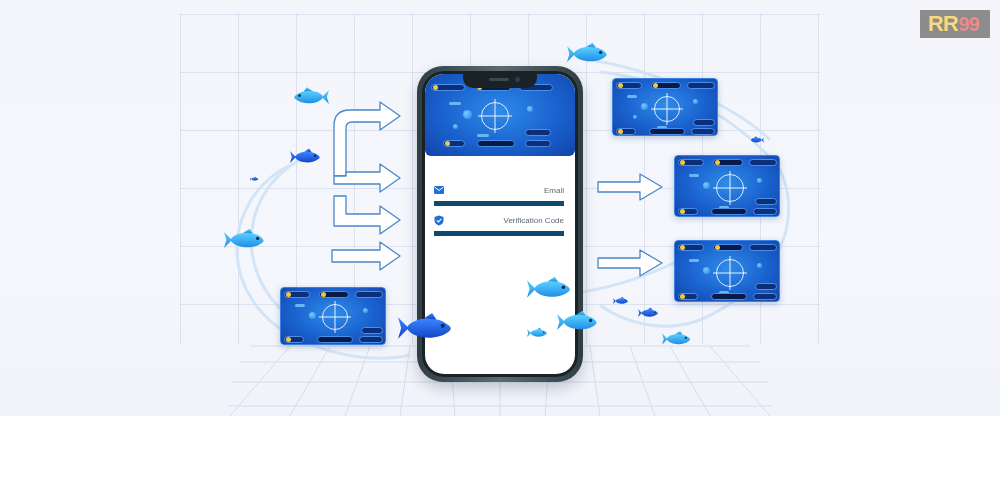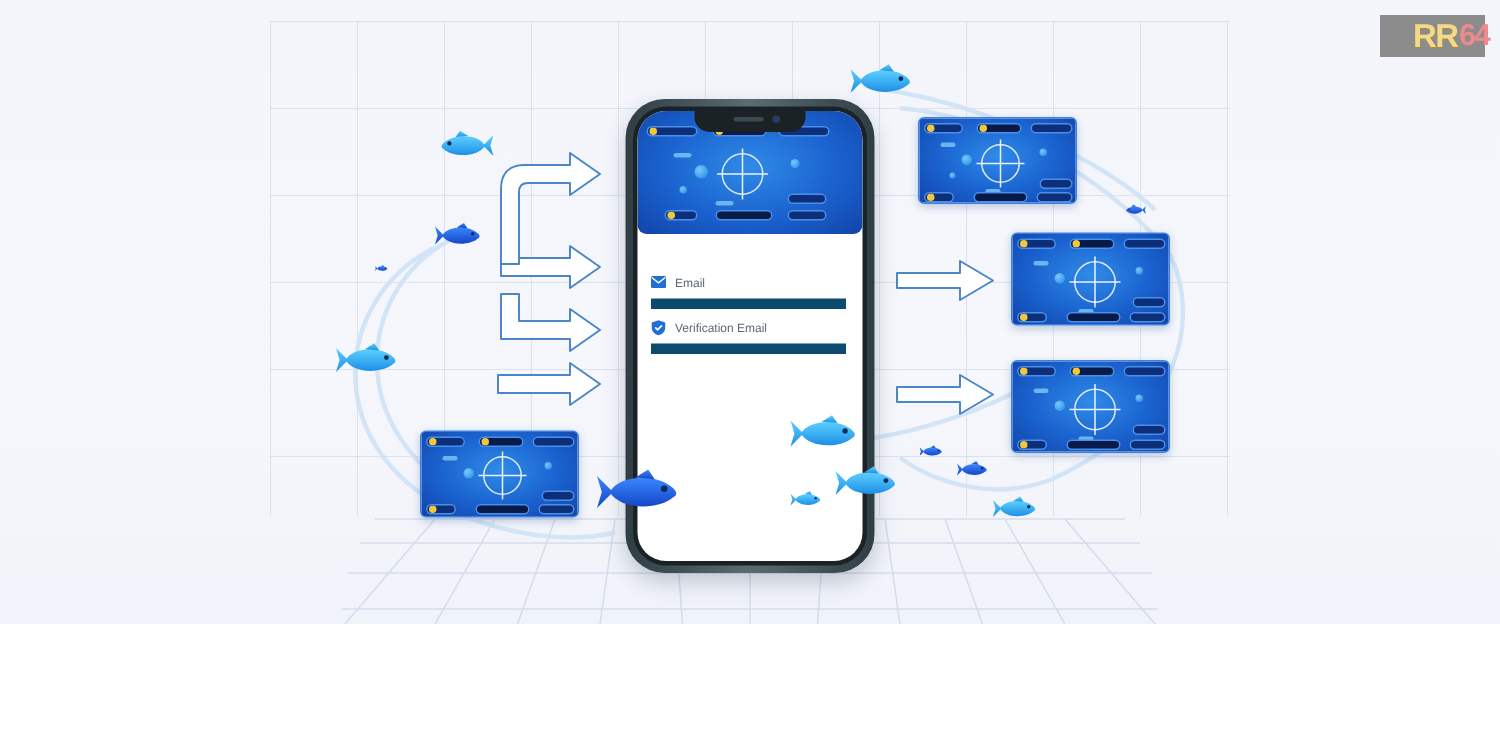--- a/index.html
+++ b/index.html
@@ -15,21 +15,21 @@
     background-image:
       linear-gradient(to right, rgba(190,200,225,0.45) 1px, transparent 1px),
       linear-gradient(to bottom, rgba(190,200,225,0.45) 1px, transparent 1px);
     background-size: 58px 58px;
   }
   .floor-svg { position: absolute; left: 0; top: 340px; }
   .bottom-blank { position: absolute; left: 0; top: 416px; width: 1000px; height: 84px; background: #ffffff; }
 
   .logo {
     position: absolute; left: 920px; top: 10px; width: 70px; height: 28px;
-    background: #8c8c8c; display: flex; align-items: center; padding-left: 22px;
+    background: #8c8c8c; display: flex; align-items: center; padding-left: 8px;
     font-weight: bold; font-size: 22px; letter-spacing: -1px;
   }
   .logo .rr { color: #f4d98a; text-shadow: 0 1px 0 #b08930; }
   .logo .nn { color: #f08a8a; font-size: 20px; margin-left: 1px; }
 
   
   .phone {
     position: absolute; left: 417px; top: 66px; width: 166px; height: 316px;
     border-radius: 26px; background: linear-gradient(90deg,#2f3e44,#5b6b70 50%,#2f3e44);
     padding: 5px; box-shadow: 0 6px 14px rgba(40,60,80,0.25);
@@ -60,21 +60,21 @@
   .hud.dark { background: #071a48; }
   .crosshair { position: absolute; border: 1px solid rgba(255,255,255,0.85); border-radius: 50%; }
   .crosshair::before, .crosshair::after { content: ""; position: absolute; background: rgba(255,255,255,0.9); }
   .crosshair::before { left: 50%; top: -4px; width: 1px; height: calc(100% + 8px); transform: translateX(-50%); }
   .crosshair::after { top: 50%; left: -4px; height: 1px; width: calc(100% + 8px); transform: translateY(-50%); }
   .bubble { position: absolute; border-radius: 50%; background: radial-gradient(circle at 35% 35%, #8fd6ff, #3aa3f0 70%); opacity: 0.85; }
   .mini-fish { position: absolute; height: 3px; border-radius: 3px; background: #7fc8f8; opacity: 0.8; }
 
   
   .form { position: absolute; left: 9px; top: 102px; width: 130px; }
-  .field { position: relative; height: 30px; border-bottom: 7px solid #0c4a6e; display: flex; align-items: flex-end; padding-bottom: 6px; }
+  .field { position: relative; height: 30px; border-bottom: 5px solid #0c4a6e; display: flex; align-items: flex-end; padding-bottom: 6px; justify-content: space-between; }
   .field .icon { width: 10px; height: 10px; margin-right: 6px; display: inline-flex; align-items: center; justify-content: center; }
   .field .label { font-size: 8px; color: #5d6874; }
 
   .arrow { position: absolute; }
   .fish { position: absolute; }
 </style>
 </head>
 <body>
 
 <div id="stage">
@@ -246,21 +246,21 @@
               </span>
               <span class="label">Email</span>
             </div>
             <div class="field">
               <span class="icon">
                 <svg width="10" height="11" viewBox="0 0 10 11">
                     <path d="M5 0.5 L9.5 2 V5.5 C9.5 8 7.5 9.8 5 10.5 C2.5 9.8 0.5 8 0.5 5.5 V2 Z" fill="#1f6fd6"></path>
                     <path d="M2.8 5.3 L4.4 6.9 L7.3 3.9" stroke="#ffffff" stroke-width="1.1" fill="none"></path>
                   </svg>
               </span>
-              <span class="label">Verification Email</span>
+              <span class="label">Verification Code</span>
             </div>
           </div>
         </div>
       </div>
     </div>
 
     <svg width="0" height="0" style="position:absolute">
       <defs>
         <linearGradient id="fl" x1="0" y1="0" x2="0" y2="1">
             <stop offset="0" stop-color="#5cd0ff"></stop>
@@ -320,18 +320,18 @@
       </svg>
     <svg class="fish" style="left:638px;top:306px" width="24" height="14">
         <use href="#fishR" fill="url(#fd)"></use>
       </svg>
     <svg class="fish" style="left:662px;top:330px" width="34" height="18">
         <use href="#fishR" fill="url(#fl)"></use>
       </svg>
 
     <div class="logo">
       <span class="rr">RR</span>
-        <span class="nn">64</span>
+        <span class="nn">99</span>
     </div>
   </div>
 
   <div class="bottom-blank"></div>
 </div>
 
 </body></html>

